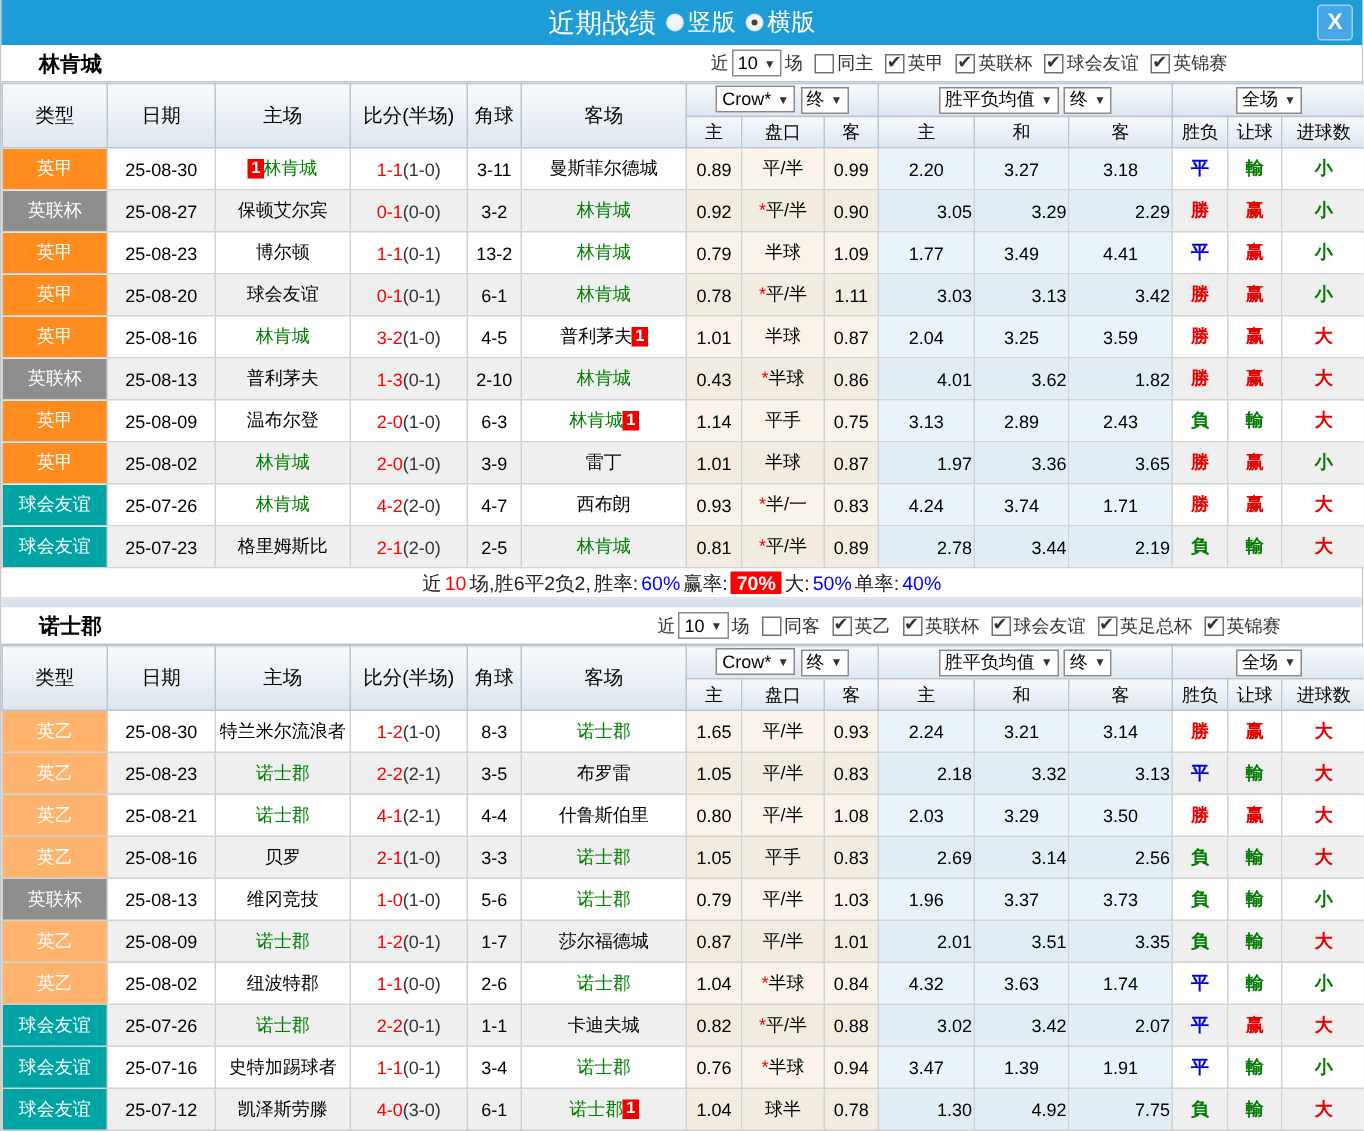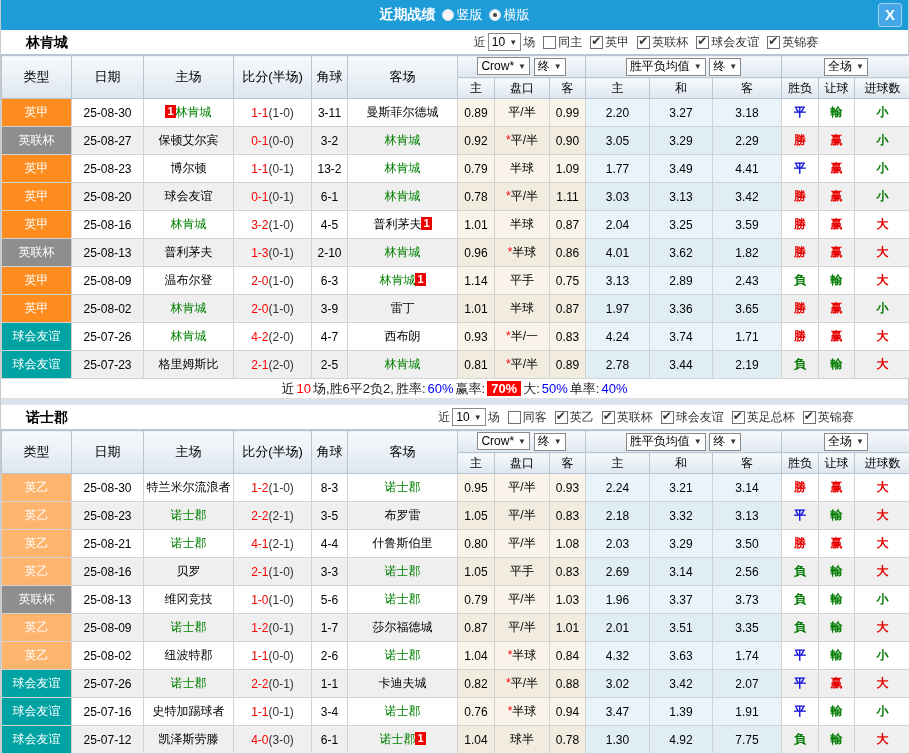--- a/index.html
+++ b/index.html
@@ -1,22 +1,22 @@
 <!DOCTYPE html>
 <html><head>
 <meta charset="utf-8">
 <style>
   * { box-sizing: border-box; margin: 0; padding: 0; }
   body { font-family: "Liberation Sans", "DejaVu Sans", sans-serif; background:#fff; }
   #app { width: 909px; margin: 0 auto; border: 1px solid #c8c8c8; border-top: none; background:#fff; }
 
   
   .titlebar { position: relative; height: 30px; background:#1e9cd8; display:flex; align-items:center; justify-content:center; color:#fff; }
-  .titlebar .title { font-size: 14px; font-weight: bold; }
-  .tb-radio { display:inline-flex; align-items:center; margin-left: 6px; font-size: 13px; cursor: pointer; }
+  .titlebar .title { font-size: 18px; font-weight: normal; }
+  .tb-radio { display:inline-flex; align-items:center; margin-left: 6px; font-size: 16px; cursor: pointer; }
   .radio-dot { width: 12px; height: 12px; border-radius: 50%; background:#f4f4f4; border:1px solid #cfe6f5; display:inline-block; position:relative; margin-right:3px; }
   .radio-dot.checked::after { content:""; position:absolute; left:3px; top:3px; width:4px; height:4px; border-radius:50%; background:#444; }
   .close-btn { position:absolute; right:6px; top:3px; width:24px; height:24px; background:#45a7e8; border:1px solid #9ed2f2; border-radius:3px; color:#fff; font-size:15px; font-weight:bold; line-height:22px; text-align:center; cursor:pointer; }
 
   
   .section-head { position: relative; height: 25px; background:#fff; border-bottom:1px solid #b9c6d2; }
   .team-name { position:absolute; left:25px; top:4px; font-size:14px; font-weight:bold; color:#000; }
   .filters { position:absolute; left:385px; right:0; top:3px; display:flex; align-items:center; justify-content:center; font-size:12px; color:#333; white-space:nowrap; }
   .filters > * { margin-right: 2px; }
   .dd { display:inline-flex; align-items:center; background:#fff; border:1px solid #8a8a8a; padding:1px 3px; font-size:12px; color:#000; cursor:pointer; height:18px; }
@@ -30,21 +30,21 @@
   table.grid thead th { background: linear-gradient(#f7fafc, #dde6ef); border-color:#b9c6d2; font-weight:normal; color:#000; font-size:13px; }
   thead tr.r1 th { height:22px; }
   thead tr.r2 th { height:21px; font-size:12px; }
   tbody tr { height:28px; }
   td.type-cell { color:#fff; font-size:12px; border-color:#e0e0e0; }
   tr.even td.plain { background:#efefef; }
   tr.odd td.plain { background:#ffffff; }
   td.cream { background:#faf3e9; }
   tr.even td.cream { background:#f2ebdf; }
   td.lblue { background:#e9f4fa; }
-  tr.even td.lblue { background:#e1edf5; }
+  tr.even td.lblue { background:#e1edf5;text-align:right; }
   .c-red { color:#e60000; font-weight:bold; }
   .c-green { color:#007a00; font-weight:bold; }
   .c-blue { color:#0000dc; font-weight:bold; }
   .team-green { color:#008000; }
   .score-main { color:#ff0000; }
   .score-half { color:#333; }
   .star { color:#ff0000; }
   .badge1 { display:inline-block; background:#ee0000; color:#fff; font-size:11px; font-weight:bold; padding:0 2px; line-height:13px; vertical-align:1px; }
 
   
@@ -237,21 +237,21 @@
             <td class="plain c-red">赢</td>
             <td class="plain c-red">大</td>
           </tr>
           <tr class="even">
             <td class="type-cell" style="background: rgb(142, 142, 142);">英联杯</td>
             <td class="plain">25-08-13</td>
             <td class="plain"><span>普利茅夫</span></td>
             <td class="plain"><span class="score-main">1-3</span><span class="score-half">(0-1)</span></td>
             <td class="plain">2-10</td>
             <td class="plain"><span class="team-green">林肯城</span></td>
-            <td class="cream">0.96</td>
+            <td class="cream">0.43</td>
             <td class="cream"><span class="star">*</span><span>半球</span></td>
             <td class="cream">0.86</td>
             <td class="lblue">4.01</td>
             <td class="lblue">3.62</td>
             <td class="lblue">1.82</td>
             <td class="plain c-red">勝</td>
             <td class="plain c-red">赢</td>
             <td class="plain c-red">大</td>
           </tr>
           <tr class="odd">
@@ -419,21 +419,21 @@
           </tr>
         </thead>
         <tbody>
           <tr class="odd">
             <td class="type-cell" style="background: rgb(255, 180, 110);">英乙</td>
             <td class="plain">25-08-30</td>
             <td class="plain"><span>特兰米尔流浪者</span></td>
             <td class="plain"><span class="score-main">1-2</span><span class="score-half">(1-0)</span></td>
             <td class="plain">8-3</td>
             <td class="plain"><span class="team-green">诺士郡</span></td>
-            <td class="cream">0.95</td>
+            <td class="cream">1.65</td>
             <td class="cream"><span>平/半</span></td>
             <td class="cream">0.93</td>
             <td class="lblue">2.24</td>
             <td class="lblue">3.21</td>
             <td class="lblue">3.14</td>
             <td class="plain c-red">勝</td>
             <td class="plain c-red">赢</td>
             <td class="plain c-red">大</td>
           </tr>
           <tr class="even">

